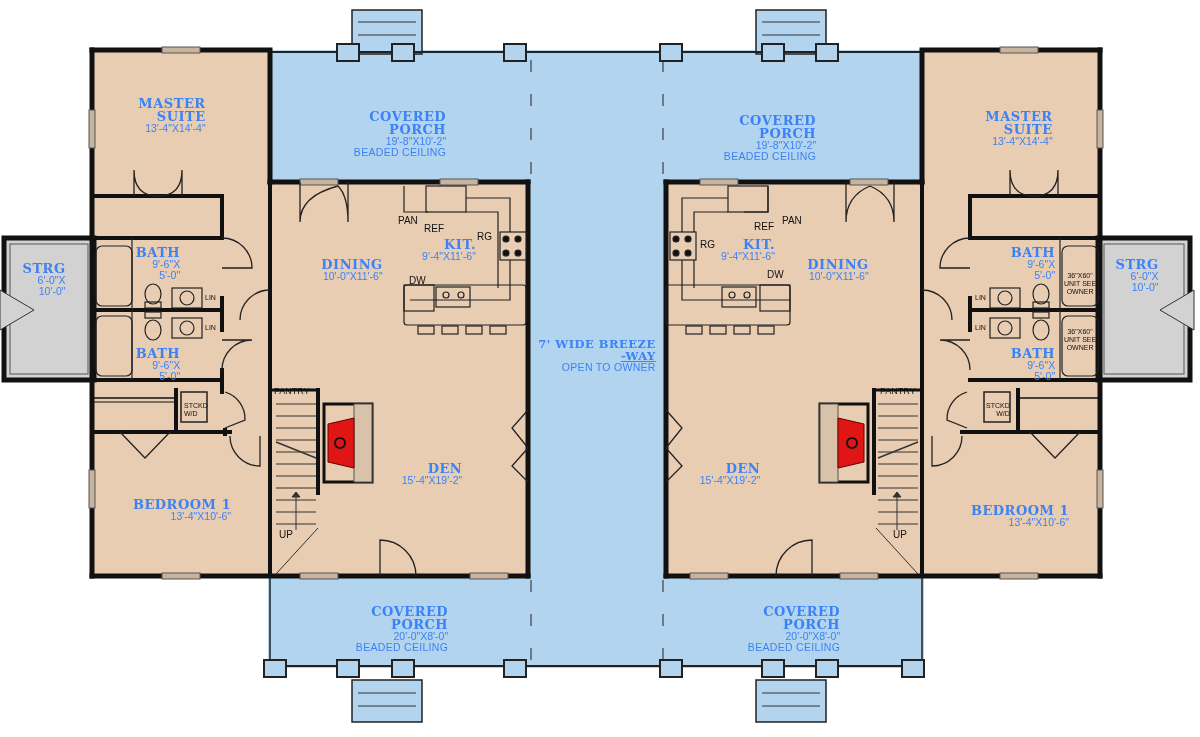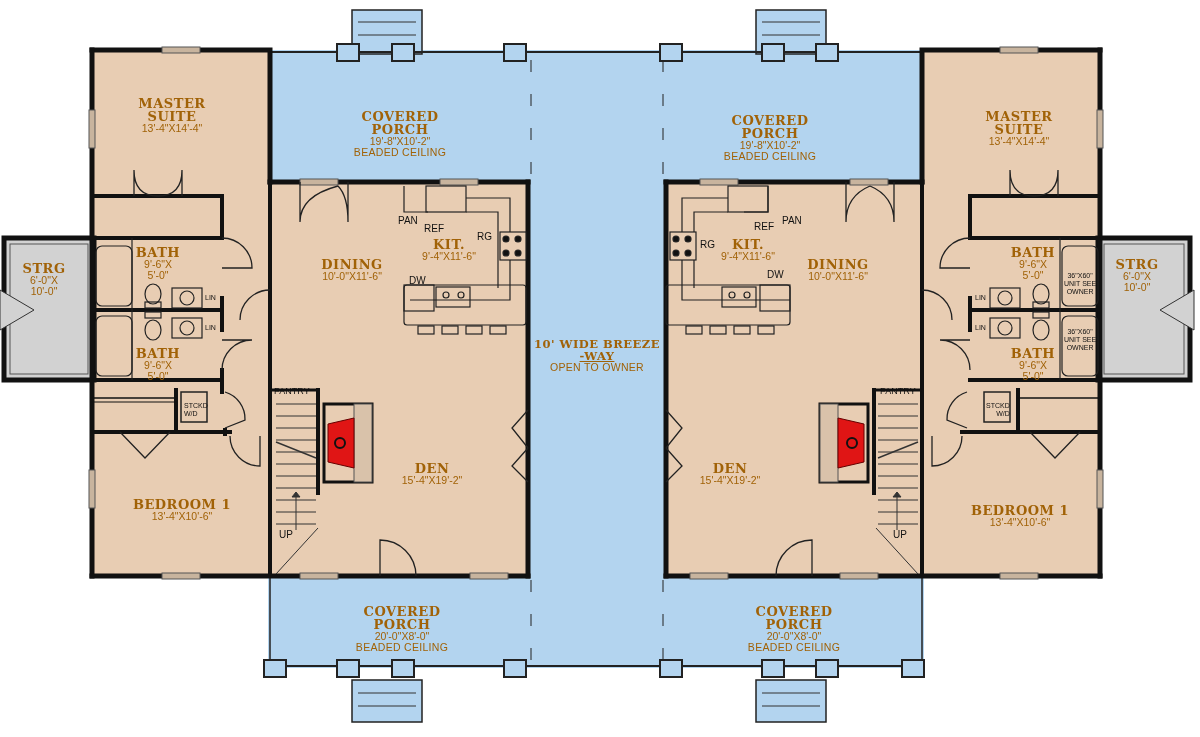--- a/index.html
+++ b/index.html
@@ -1,18 +1,18 @@
 <!DOCTYPE html>
 <html><head>
 <meta charset="utf-8">
 <style>
   html, body { margin: 0; padding: 0; background: #ffffff; }
   body { width: 1200px; height: 737px; position: relative; overflow: hidden; font-family: "DejaVu Sans", sans-serif; }
   .plan { position: absolute; left: 0; top: 0; width: 1200px; height: 737px; }
-  .lbl { position: absolute; text-align: center; color: #a16207; line-height: 1; transform: translateX(-50%); white-space: nowrap; }
+  .lbl { position: absolute; text-align: right; color: #3b82f6; line-height: 1; transform: translateX(-50%); white-space: nowrap; }
   .lbl .nm { font-family: "DejaVu Serif", serif; font-weight: bold; font-size: 13px; letter-spacing: 0.5px; display: block; line-height: 13px; }
   .lbl .dim { font-family: "Liberation Sans", sans-serif; font-size: 10.5px; display: block; line-height: 11px; }
   .lbl .note { font-family: "Liberation Sans", sans-serif; font-size: 10.5px; display: block; line-height: 11px; letter-spacing: 0.3px; }
   .sm { position: absolute; font-family: "Liberation Sans", sans-serif; font-size: 10px; color: #111; line-height: 1; white-space: nowrap; }
   .xs { position: absolute; font-family: "Liberation Sans", sans-serif; font-size: 7px; color: #111; line-height: 8px; white-space: nowrap; text-align: center; }
 </style>
 </head>
 <body>
 
 <svg class="plan" viewBox="0 0 1200 737" xmlns="http://www.w3.org/2000/svg">
@@ -368,21 +368,21 @@
 </div>
 
 <div class="lbl" style="left:402px; top:605px;">
   <span class="nm">COVERED</span>
   <span class="nm">PORCH</span>
   <span class="dim">20'-0"X8'-0"</span>
   <span class="note">BEADED CEILING</span>
 </div>
 
 <div class="lbl" style="left:597px; top:338px;">
-  <span class="nm" style="font-size:11.5px; line-height:12px;">10' WIDE BREEZE</span>
+  <span class="nm" style="font-size:11.5px; line-height:12px;">7' WIDE BREEZE</span>
   <span class="nm" style="font-size:11.5px; line-height:12px;text-decoration:underline;">-WAY</span>
   <span class="note">OPEN TO OWNER</span>
 </div>
 
 <div class="lbl" style="left:1019px; top:110px;">
   <span class="nm">MASTER</span>
   <span class="nm">SUITE</span>
   <span class="dim">13'-4"X14'-4"</span>
 </div>
 

